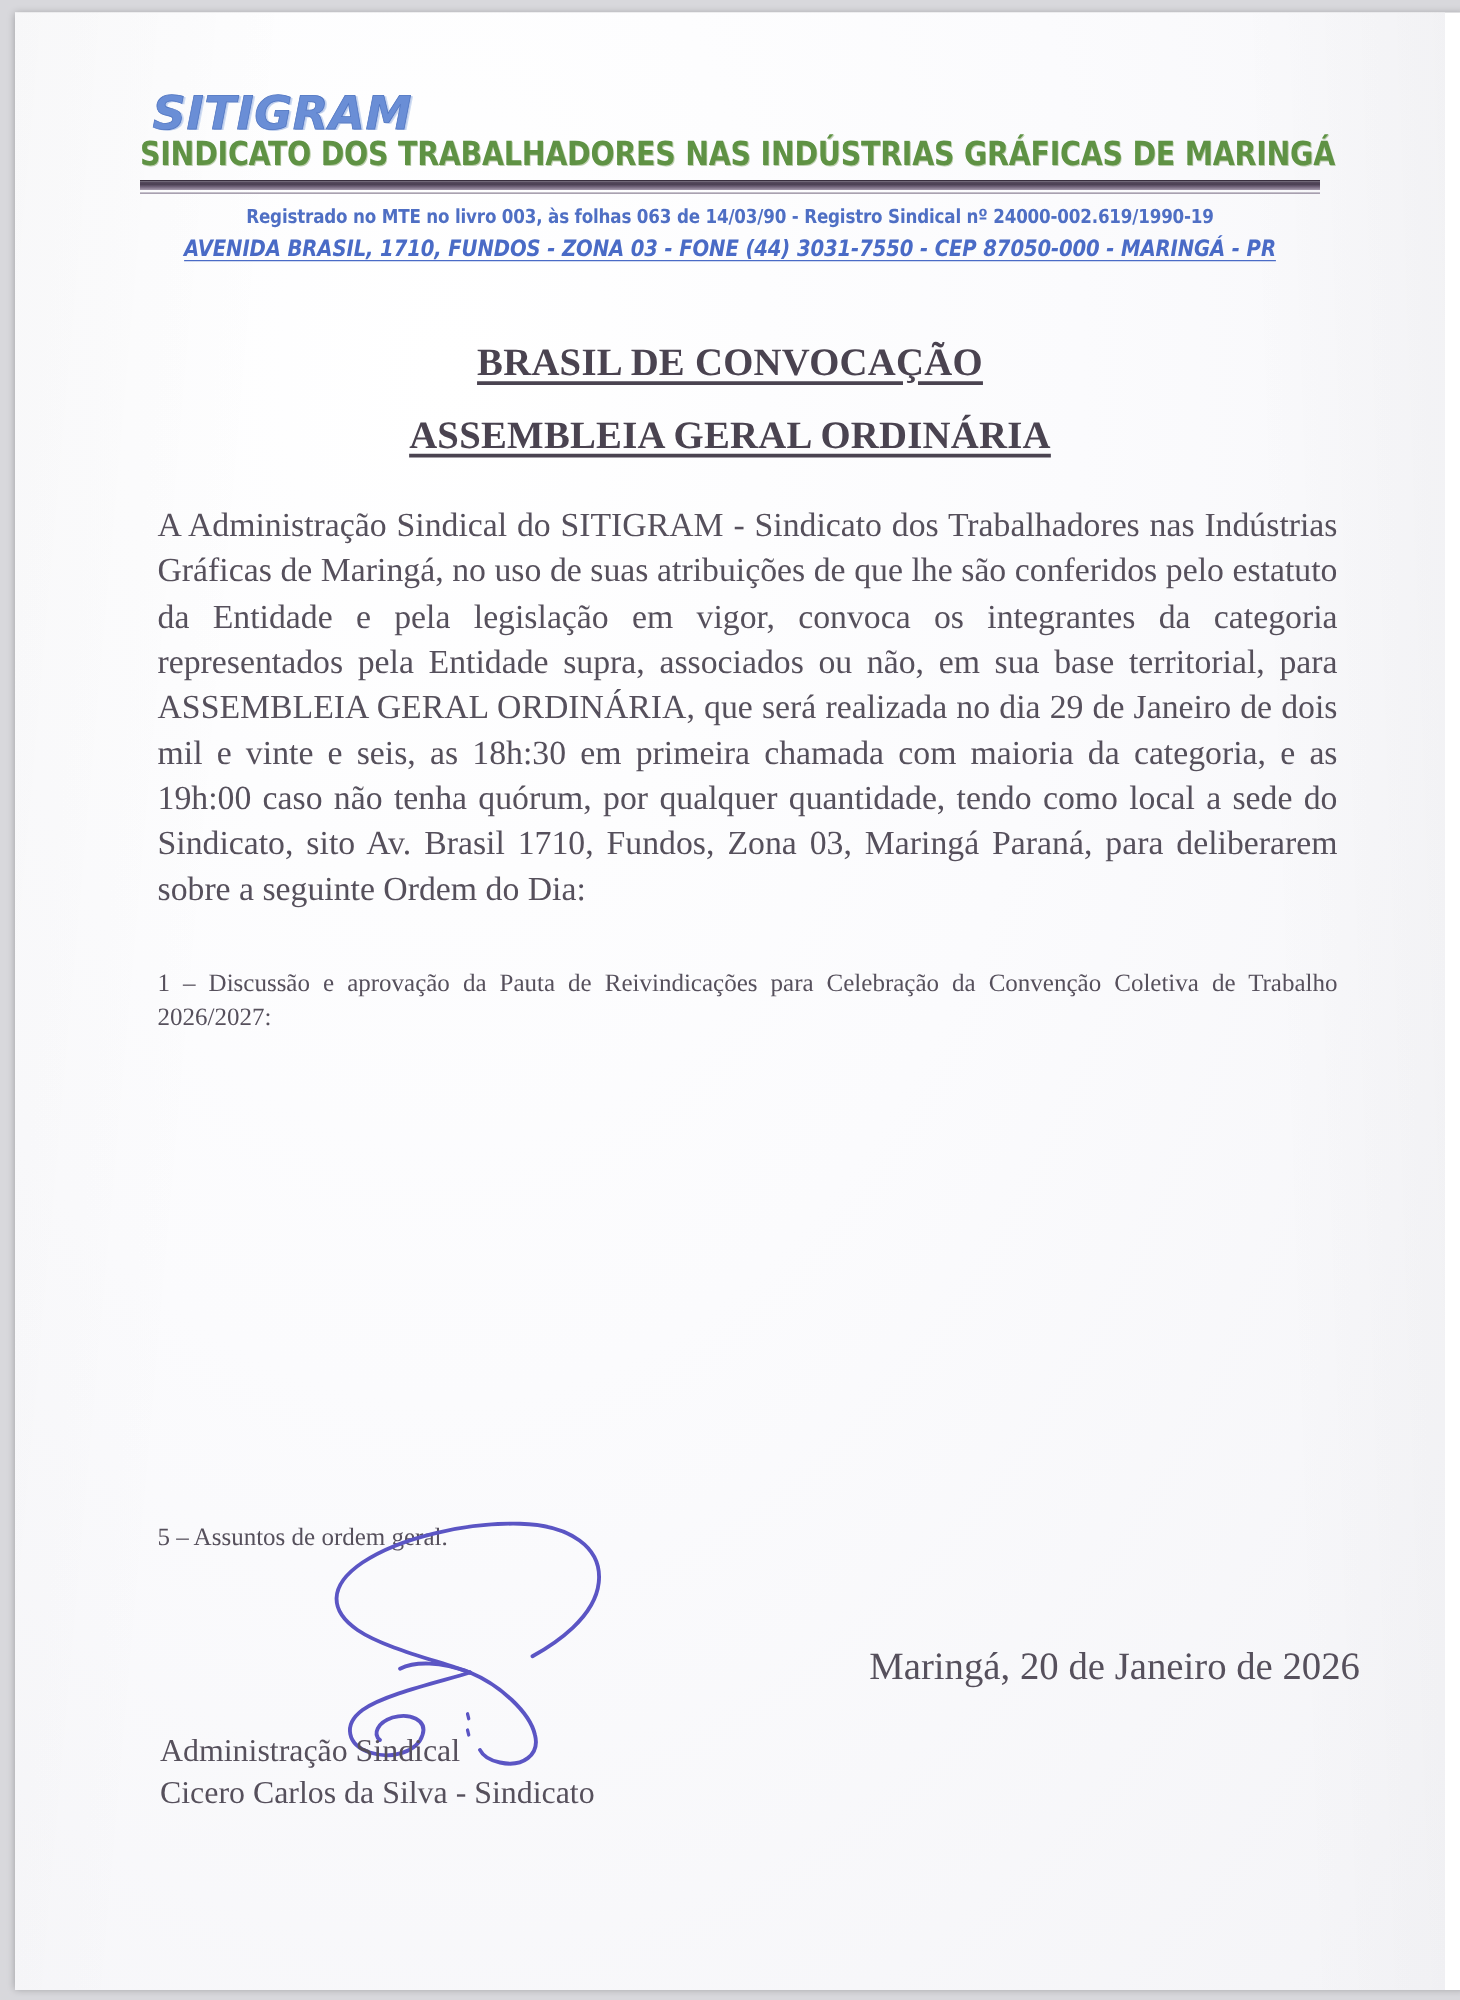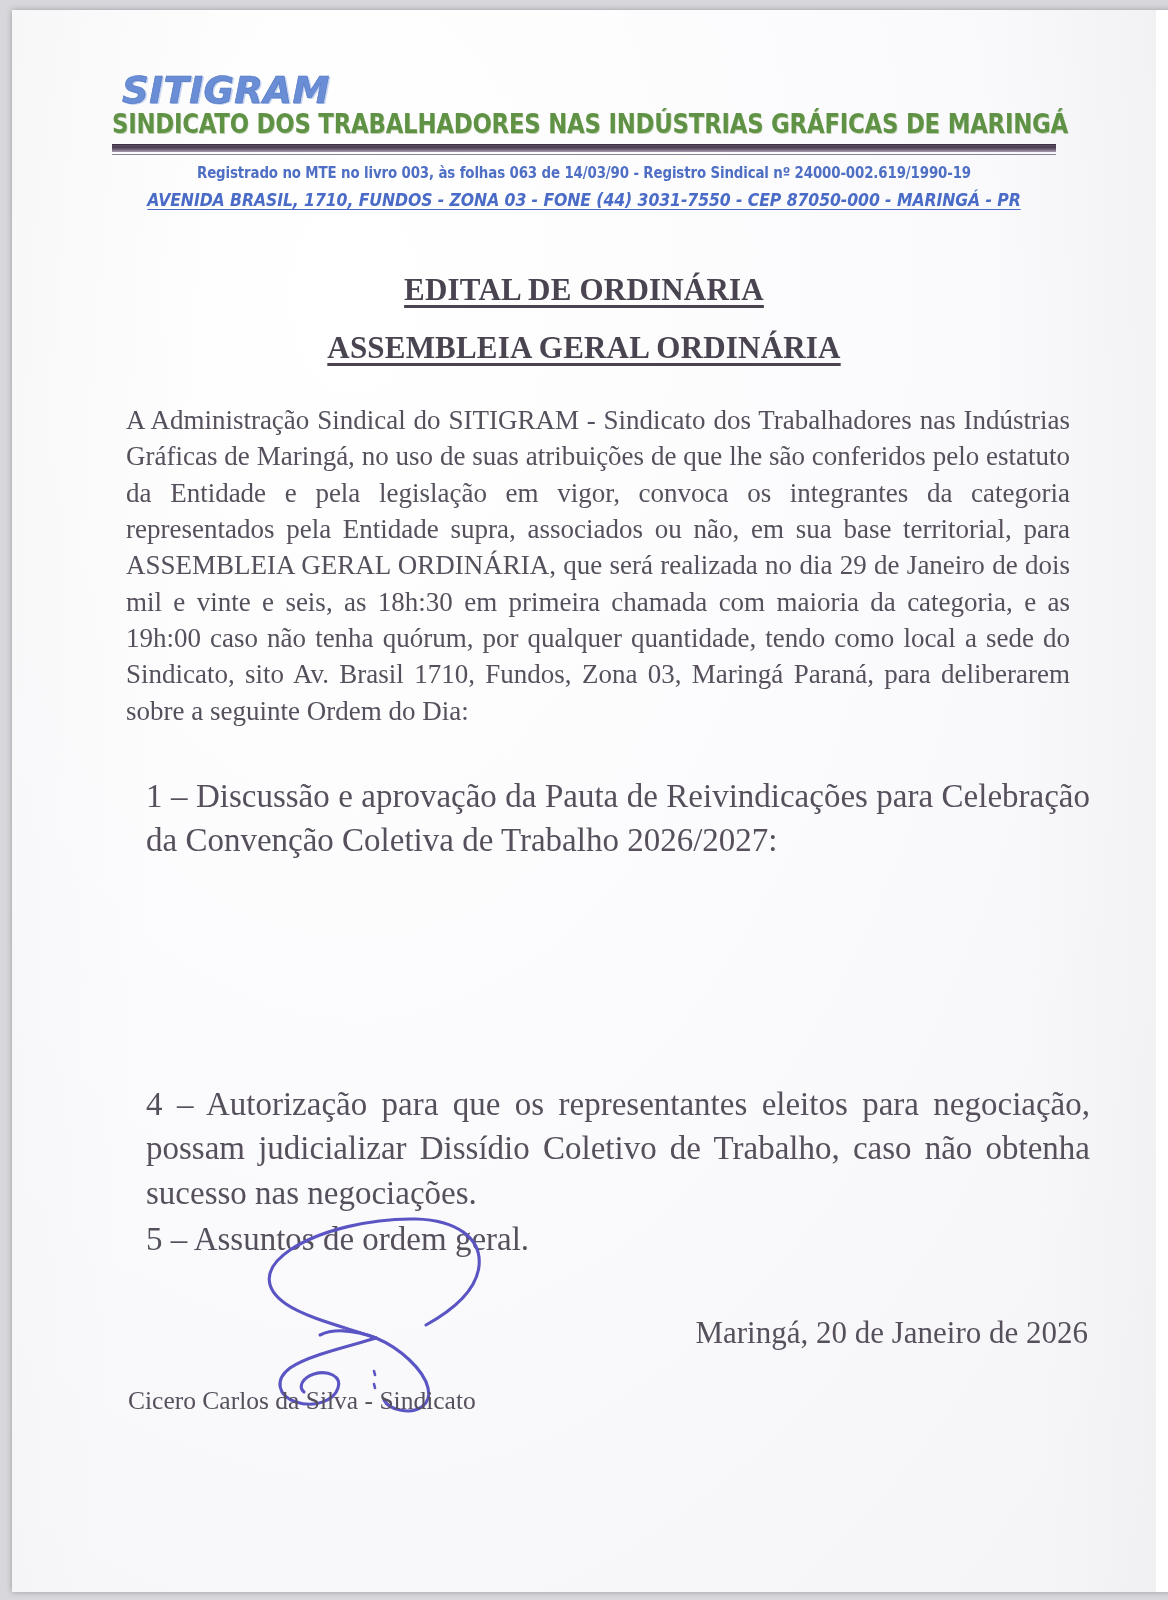--- a/index.html
+++ b/index.html
@@ -147,22 +147,22 @@
     left: 114px;
     width: 944px;
     color: #56505c;
     font-size: 27px;
     line-height: 1.345;
     text-align: justify;
     text-justify: inter-word;
   }
   #para-main { top: 392px; }
   .item { position: absolute; left: 114px; width: 944px;
-          color: #56505c; font-size: 33px; line-height: 1.345;
-          text-align: justify; margin-left: 20px; }
+          color: #56505c; font-size: 20px; line-height: 1.345;
+          text-align: justify; }
   #item-1 { top: 764px; }
   #item-2 { top: 866px; }
   #item-3 { top: 934px; }
   #item-4 { top: 1072px; }
   #item-5 { top: 1207px; text-align: left; }
 
   
   .sig-wrap {
     position: absolute;
     left: 236px;
@@ -200,33 +200,32 @@
     <div class="letterhead">
       <div class="logo-word">SITIGRAM</div>
       <div class="org-line">SINDICATO DOS TRABALHADORES NAS INDÚSTRIAS  GRÁFICAS  DE  MARINGÁ</div>
       <div class="rule-bar"></div>
       <div class="rule-thin"></div>
       <div class="reg-line">Registrado no MTE no livro 003, às folhas 063 de 14/03/90 - Registro Sindical nº 24000-002.619/1990-19</div>
       <div class="addr-line">AVENIDA BRASIL, 1710,  FUNDOS - ZONA 03 - FONE (44) 3031-7550 - CEP 87050-000 - MARINGÁ - PR</div>
     </div>
 
     <div class="doc-title" id="title1">
-      <span class="u">EDITAL DE ORDINÁRIA</span>
+      <span class="u">BRASIL DE CONVOCAÇÃO</span>
     </div>
     <div class="doc-title" id="title2">
       <span class="u">ASSEMBLEIA GERAL ORDINÁRIA</span>
     </div>
 
     <div class="body-block" id="para-main">A Administração Sindical do SITIGRAM - Sindicato dos Trabalhadores nas Indústrias Gráficas de Maringá, no uso de suas atribuições de que lhe são conferidos pelo estatuto da Entidade e pela legislação em vigor, convoca os integrantes da categoria representados pela Entidade supra, associados ou não, em sua base territorial, para ASSEMBLEIA GERAL ORDINÁRIA, que será realizada no dia 29 de Janeiro de dois mil e vinte e seis, as 18h:30 em primeira chamada com maioria da categoria, e as 19h:00 caso não tenha quórum, por qualquer quantidade, tendo como local a sede do Sindicato, sito Av. Brasil 1710, Fundos, Zona 03, Maringá Paraná, para deliberarem sobre a seguinte Ordem do Dia:</div>
 
     <div class="item" id="item-1">1 – Discussão e aprovação da Pauta de Reivindicações para Celebração da Convenção Coletiva de Trabalho 2026/2027:</div>
 
 
 
-    <div class="item" id="item-4">4 – Autorização para que os representantes eleitos para negociação, possam judicializar Dissídio Coletivo de Trabalho, caso não obtenha sucesso nas negociações.</div>
 
     <div class="item" id="item-5">5 – Assuntos de ordem geral.</div>
 
     <div class="sig-wrap">
       <svg width="250" height="235" viewBox="0 0 250 235" fill="none" xmlns="http://www.w3.org/2000/svg">
         <g stroke="#5b55c4" stroke-width="3.1" stroke-linecap="round" stroke-linejoin="round" fill="none">
           <path d="M178 137 C 196 127, 228 106, 231 78
                    C 234 50, 208 32, 168 31
                    C 124 30, 72 42, 42 62
                    C 14 81, 16 101, 38 116
@@ -242,17 +241,18 @@
                    C 142 220, 138 216, 136 212"></path>
           <path d="M126 183 L 127 187" stroke-width="2.6"></path>
           <path d="M126 196 L 127 200" stroke-width="2.6"></path>
         </g>
       </svg>
     </div>
 
     <div class="date-line">Maringá, 20 de Janeiro de 2026</div>
 
     <div class="closing">
+      <div>Administração Sindical</div>
       <div>Cicero Carlos da Silva - Sindicato</div>
     </div>
 
   </div>
 </div>
 
 </body></html>

